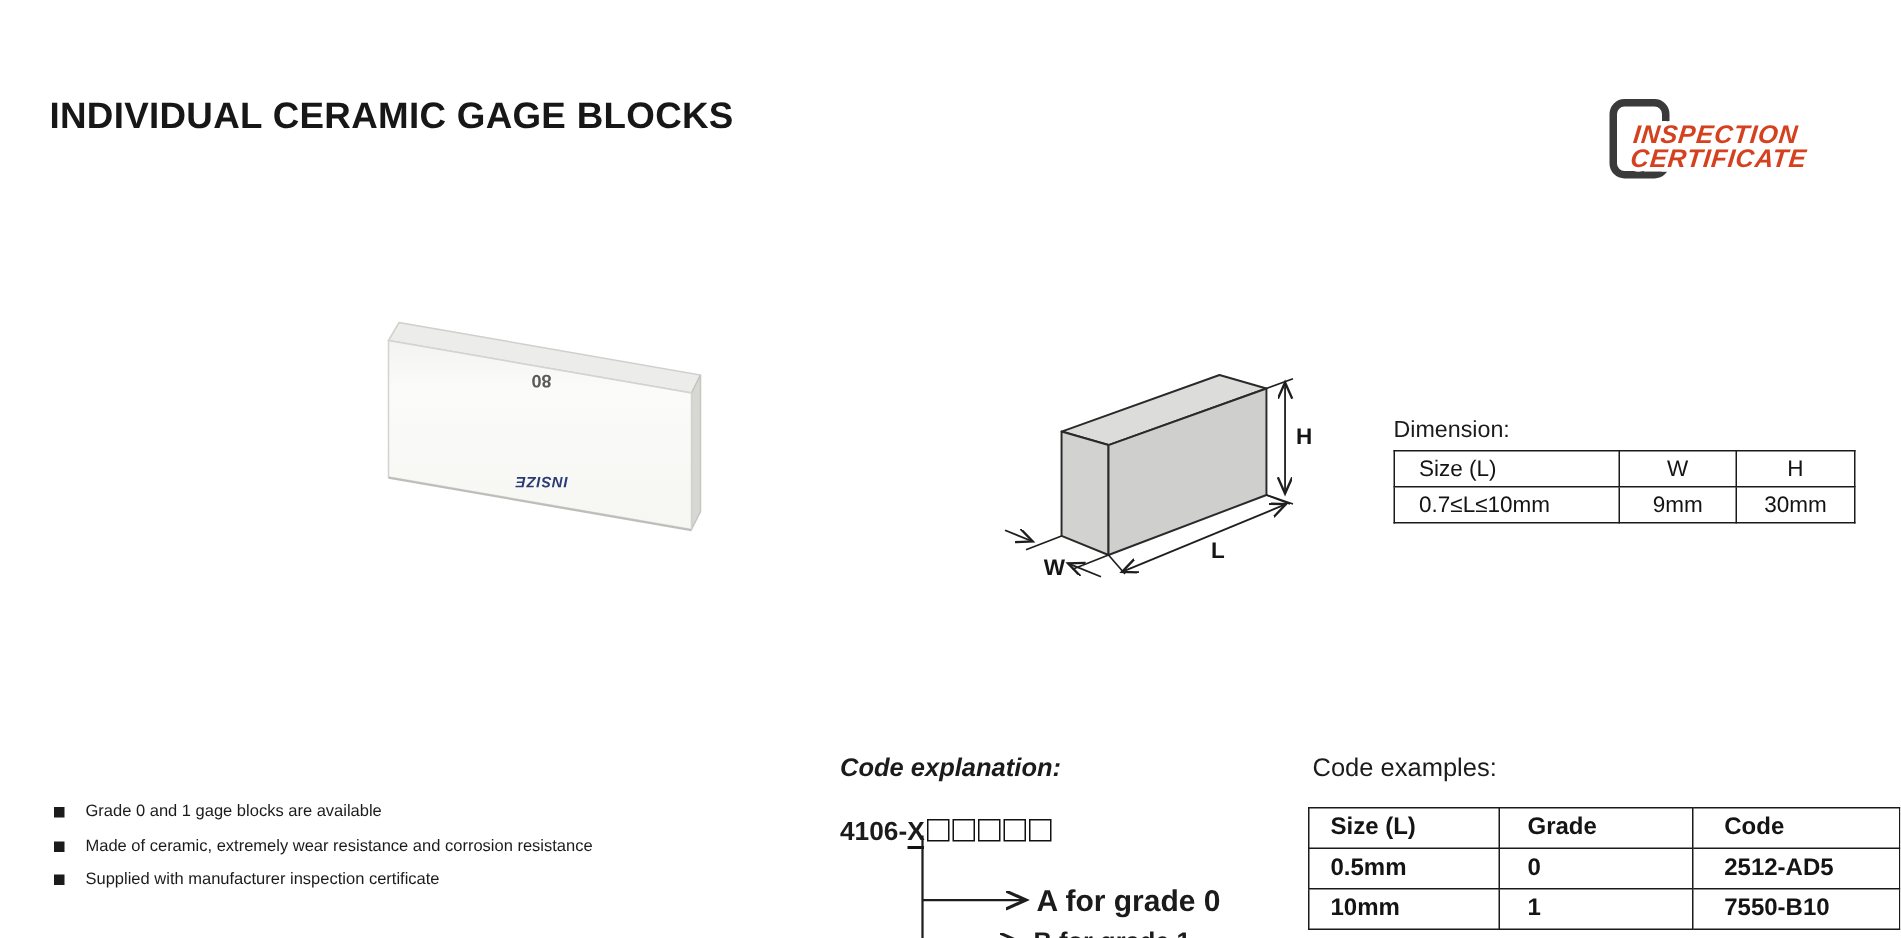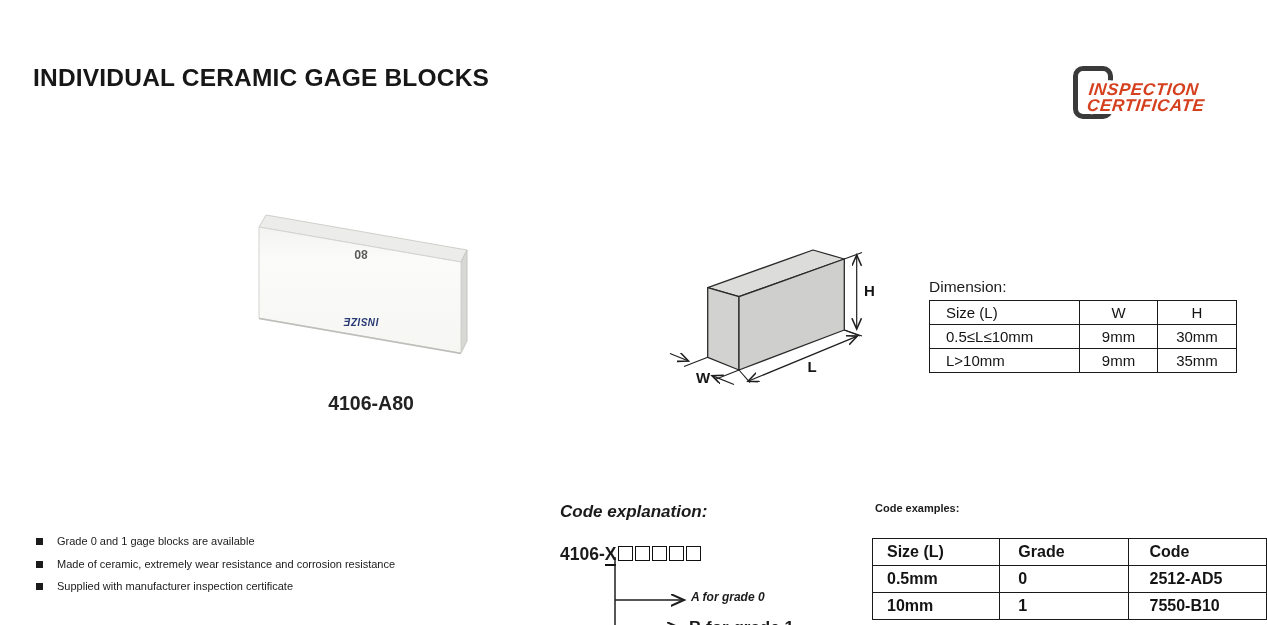--- a/index.html
+++ b/index.html
@@ -45,25 +45,25 @@
                        background:#1b1b1b;}
 
   
   .codex-heading{position:absolute;left:560px;top:462px;font-size:17px;font-weight:bold;font-style:italic;}
   .code-pattern{position:absolute;left:560px;top:504px;font-size:17.5px;font-weight:bold;
                 white-space:nowrap;}
   .code-var{border-bottom:2px solid #111;}
   .code-box{display:inline-block;width:13px;height:13px;border:1.6px solid #111;
             margin-left:2px;vertical-align:-1px;}
   .connector{position:absolute;left:558px;top:508px;}
-  .branch-a{position:absolute;left:691px;top:550px;font-size:12px;font-weight:bold;white-space:nowrap;font-style:italic;}
+  .branch-a{position:absolute;left:691px;top:550px;font-size:20px;font-weight:bold;white-space:nowrap;}
   .branch-b{position:absolute;left:689px;top:578px;font-size:17px;font-weight:bold;white-space:nowrap;}
 
   
-  .codee-heading{position:absolute;left:875px;top:462px;font-size:11px;font-weight:bold;}
+  .codee-heading{position:absolute;left:875px;top:462px;font-size:17px;font-weight:normal;}
   .ex-table{position:absolute;left:872px;top:498px;font-size:16px;font-weight:bold;color:#141414;}
   .ex-table th,.ex-table td{border:1.8px solid #1a1a1a;height:26px;padding:0;text-align:left;}
   .ex-table .e1{width:116px;padding-left:14px;}
   .ex-table .e2{width:114px;padding-left:18px;}
   .ex-table .e3{width:121px;padding-left:20px;}
 </style>
 </head>
 <body>
 
 <div id="page">
@@ -98,21 +98,20 @@
     <polygon points="221,67 227,55 227,146 221,158" fill="#d7d7d3" stroke="#c5c5c1" stroke-width="1"></polygon>
 
     <polygon points="19,32 221,67 221,158 19,123" fill="url(#gfront)" stroke="#d3d3cf" stroke-width="1"></polygon>
 
     <line x1="19" y1="123.5" x2="221" y2="158.5" stroke="#bdbdb9" stroke-width="1.4"></line>
 
     <text x="121" y="63" transform="rotate(180 121 59)" text-anchor="middle" font-size="12" font-weight="bold" fill="#5a5a5a">80</text>
 
     <text x="121" y="131" transform="rotate(180 121 127)" text-anchor="middle" font-size="10" font-weight="bold" font-style="italic" letter-spacing="0.5" fill="#2a3b76">INSIZE</text>
   </svg>
-  <div class="caption">4106-A80</div>
 
   <svg class="diagram" width="235" height="160" viewBox="0 0 235 160">
     <defs>
       <marker id="arr" markerWidth="12" markerHeight="10" refX="9" refY="4" orient="auto-start-reverse">
         <path d="M0,0 L9,4 L0,8" fill="none" stroke="#1e1e1e" stroke-width="1.3"></path>
       </marker>
     </defs>
 
     <polygon points="47.7,57.7 153,20 184.3,29 79,66.7" fill="#dcdcda" stroke="#2a2a2a" stroke-width="1.3" stroke-linejoin="round"></polygon>
     <polygon points="47.7,57.7 79,66.7 79,140 47.7,127.3" fill="#d2d2d0" stroke="#2a2a2a" stroke-width="1.3" stroke-linejoin="round"></polygon>
@@ -139,28 +138,23 @@
   <table class="dim-table">
     <thead>
       <tr>
         <th class="c1">Size (L)</th>
         <th class="c2">W</th>
         <th class="c3">H</th>
       </tr>
     </thead>
     <tbody>
       <tr>
-        <td class="c1">0.5≤L≤10mm</td>
+        <td class="c1">0.7≤L≤10mm</td>
         <td class="c2">9mm</td>
         <td class="c3">30mm</td>
-      </tr>
-      <tr>
-        <td class="c1">L&gt;10mm</td>
-        <td class="c2">9mm</td>
-        <td class="c3">35mm</td>
       </tr>
     </tbody>
   </table>
 
   <ul class="features">
     <li>Grade 0 and 1 gage blocks are available</li>
     <li>Made of ceramic, extremely wear resistance and corrosion resistance</li>
     <li>Supplied with manufacturer inspection certificate</li>
   </ul>
 

